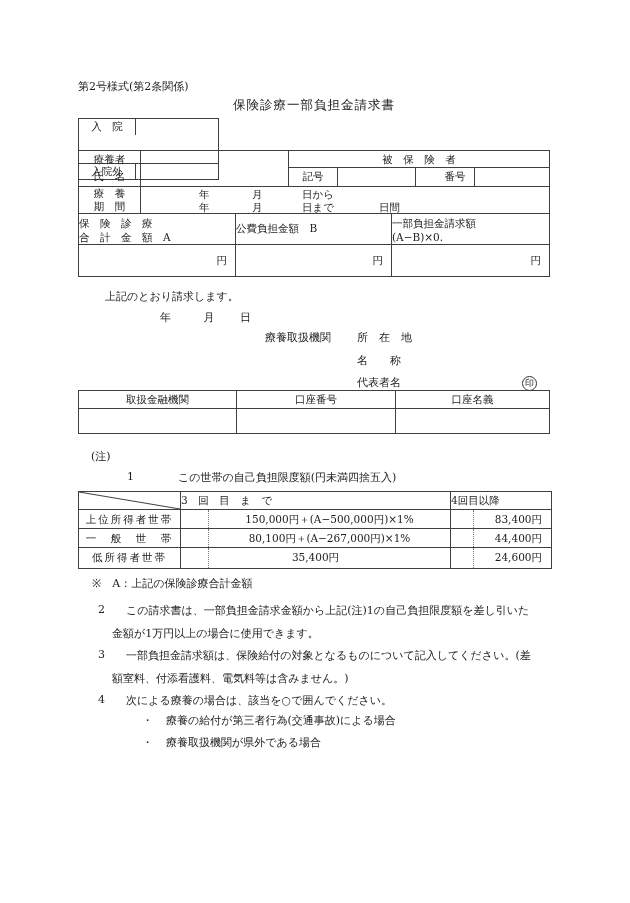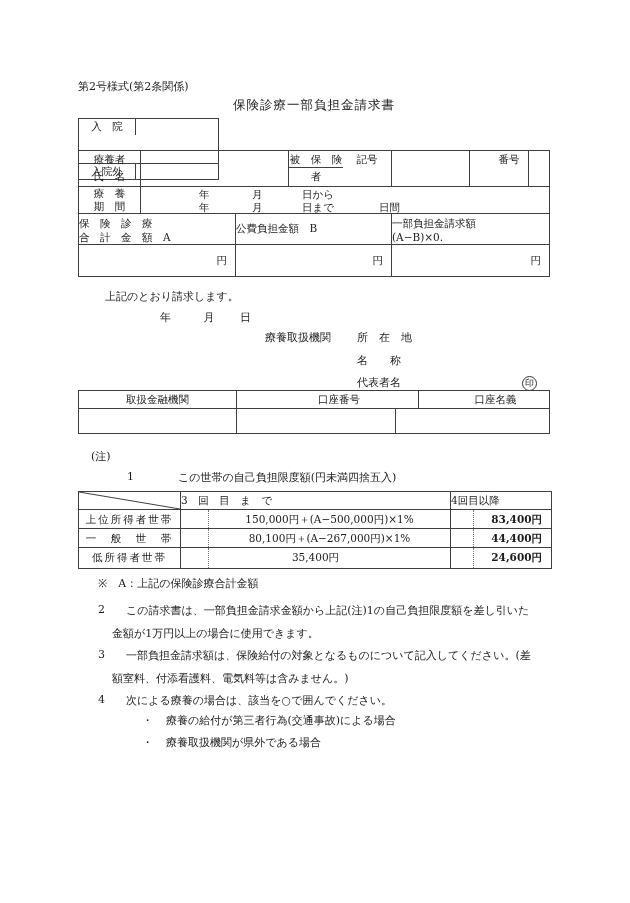--- a/index.html
+++ b/index.html
@@ -22,21 +22,21 @@
   .adm-lab { width:57px; border-right:1px solid #3f3f3f; text-align:center; font-size:10.5px; }
   .adm-val { flex:1; }
 
   
   .mt { left:78px; top:150px; width:472px; border:1px solid #3f3f3f; font-size:10.5px; }
   .mt-row { display:flex; }
   .lab { width:62px; border-right:1px solid #3f3f3f; text-align:center; }
   .r1 { height:36px; border-bottom:1px solid #3f3f3f; }
   .r1 .lab div { line-height:17px; }
   .name-val { width:148px; border-right:1px solid #3f3f3f; }
-  .insured { flex:1; display:flex; }
+  .insured { flex:1; display:flex; flex-direction:column; }
   .ins-head { height:17px; line-height:17px; text-align:center; border-bottom:1px solid #3f3f3f; }
   .ins-sub { flex:1; display:flex; line-height:17px;gap:20px; }
   .k-lab { width:49px; border-right:1px solid #3f3f3f; text-align:center; }
   .k-val { width:58px; border-right:1px solid #3f3f3f; }
   .n-lab { width:39px; border-right:1px solid #3f3f3f; text-align:center; }
   .n-val { flex:1; }
   .r2 { height:27px; border-bottom:1px solid #3f3f3f;gap:12px; }
   .r2 .lab div { line-height:13px; padding-top:0px; }
   .period { position:relative; flex:1; }
   .period span { position:absolute; line-height:13px; }
@@ -61,32 +61,32 @@
   .ag-line { position:relative; height:22.5px; }
   .ag-r { position:absolute; left:92px; top:0; }
   .seal {
     position:absolute; left:257px; top:1px; width:15px; height:15px;
     border:1px solid #333; border-radius:50%;
     font-size:9px; line-height:13px; text-align:center;
   }
 
   
   .bank { left:78px; top:390px; width:472px; border:1px solid #3f3f3f; font-size:10.5px; }
-  .bank-head { display:flex; height:18px; line-height:17px; border-bottom:1px solid #3f3f3f;gap:23px; }
+  .bank-head { display:flex; height:18px; line-height:17px; border-bottom:1px solid #3f3f3f; }
   .bank-row { display:flex; height:24px; }
   .b1 { width:158px; border-right:1px solid #3f3f3f; text-align:center; }
   .b2 { width:159px; border-right:1px solid #3f3f3f; text-align:center; }
   .b3 { flex:1; text-align:center; }
   .bank-row .b1,.bank-row .b2,.bank-row .b3 { text-align:left; }
 
   
   .chu { left:91px; top:449px; }
   .note1 { left:127px; top:470px; display:flex; }
   .note1 .num { width:51px; }
-  .noteA { left:98px; top:575px; }
+  .noteA { left:92px; top:575px; }
   .note-line { display:flex; position:absolute; }
   .note-line .num { width:28px; }
   .nl-2a { left:98px; top:603px; } .nl-2b { left:112px; top:626px; }
   .nl-3a { left:98px; top:648px; } .nl-3b { left:112px; top:671px; }
   .nl-4  { left:98px; top:693px; }
   .bullet-line { display:flex; position:absolute; left:142px; }
   .bullet-line .mark { width:24px; }
   .bl-1 { top:713px; } .bl-2 { top:735px; }
 
   
@@ -96,21 +96,21 @@
   .lim-row:last-child { border-bottom:0; height:20px; line-height:19px; }
   .lc1 { width:102px; border-right:1px solid #3f3f3f; position:relative; }
   .lc2 { width:270px; border-right:1px solid #3f3f3f; position:relative; }
   .lc3 { flex:1; position:relative; }
   .lc1.lbl { text-align:center; letter-spacing:2px; }
   .lim-head .lc2, .lim-head .lc3 { text-align:left; }
   .dot2 { position:absolute; left:27px; top:0; bottom:0; border-left:1px dotted #777; }
   .dot3 { position:absolute; left:22px; top:0; bottom:0; border-left:1px dotted #777; }
   .lm-val { display:block; margin-left:28px; text-align:center; }
   .lm-val.full { margin-left:0; }
-  .lr-val { display:block; text-align:right; padding-right:9px;font-weight:bold; }
+  .lr-val { display:block; text-align:right; padding-right:9px; }
   .diag-svg { display:block; }
 </style>
 </head>
 <body>
 
 <div class="page">
 
   <div class="abs form-code">第2号様式(第2条関係)</div>
   <div class="abs doc-title">保険診療一部負担金請求書</div>
 

